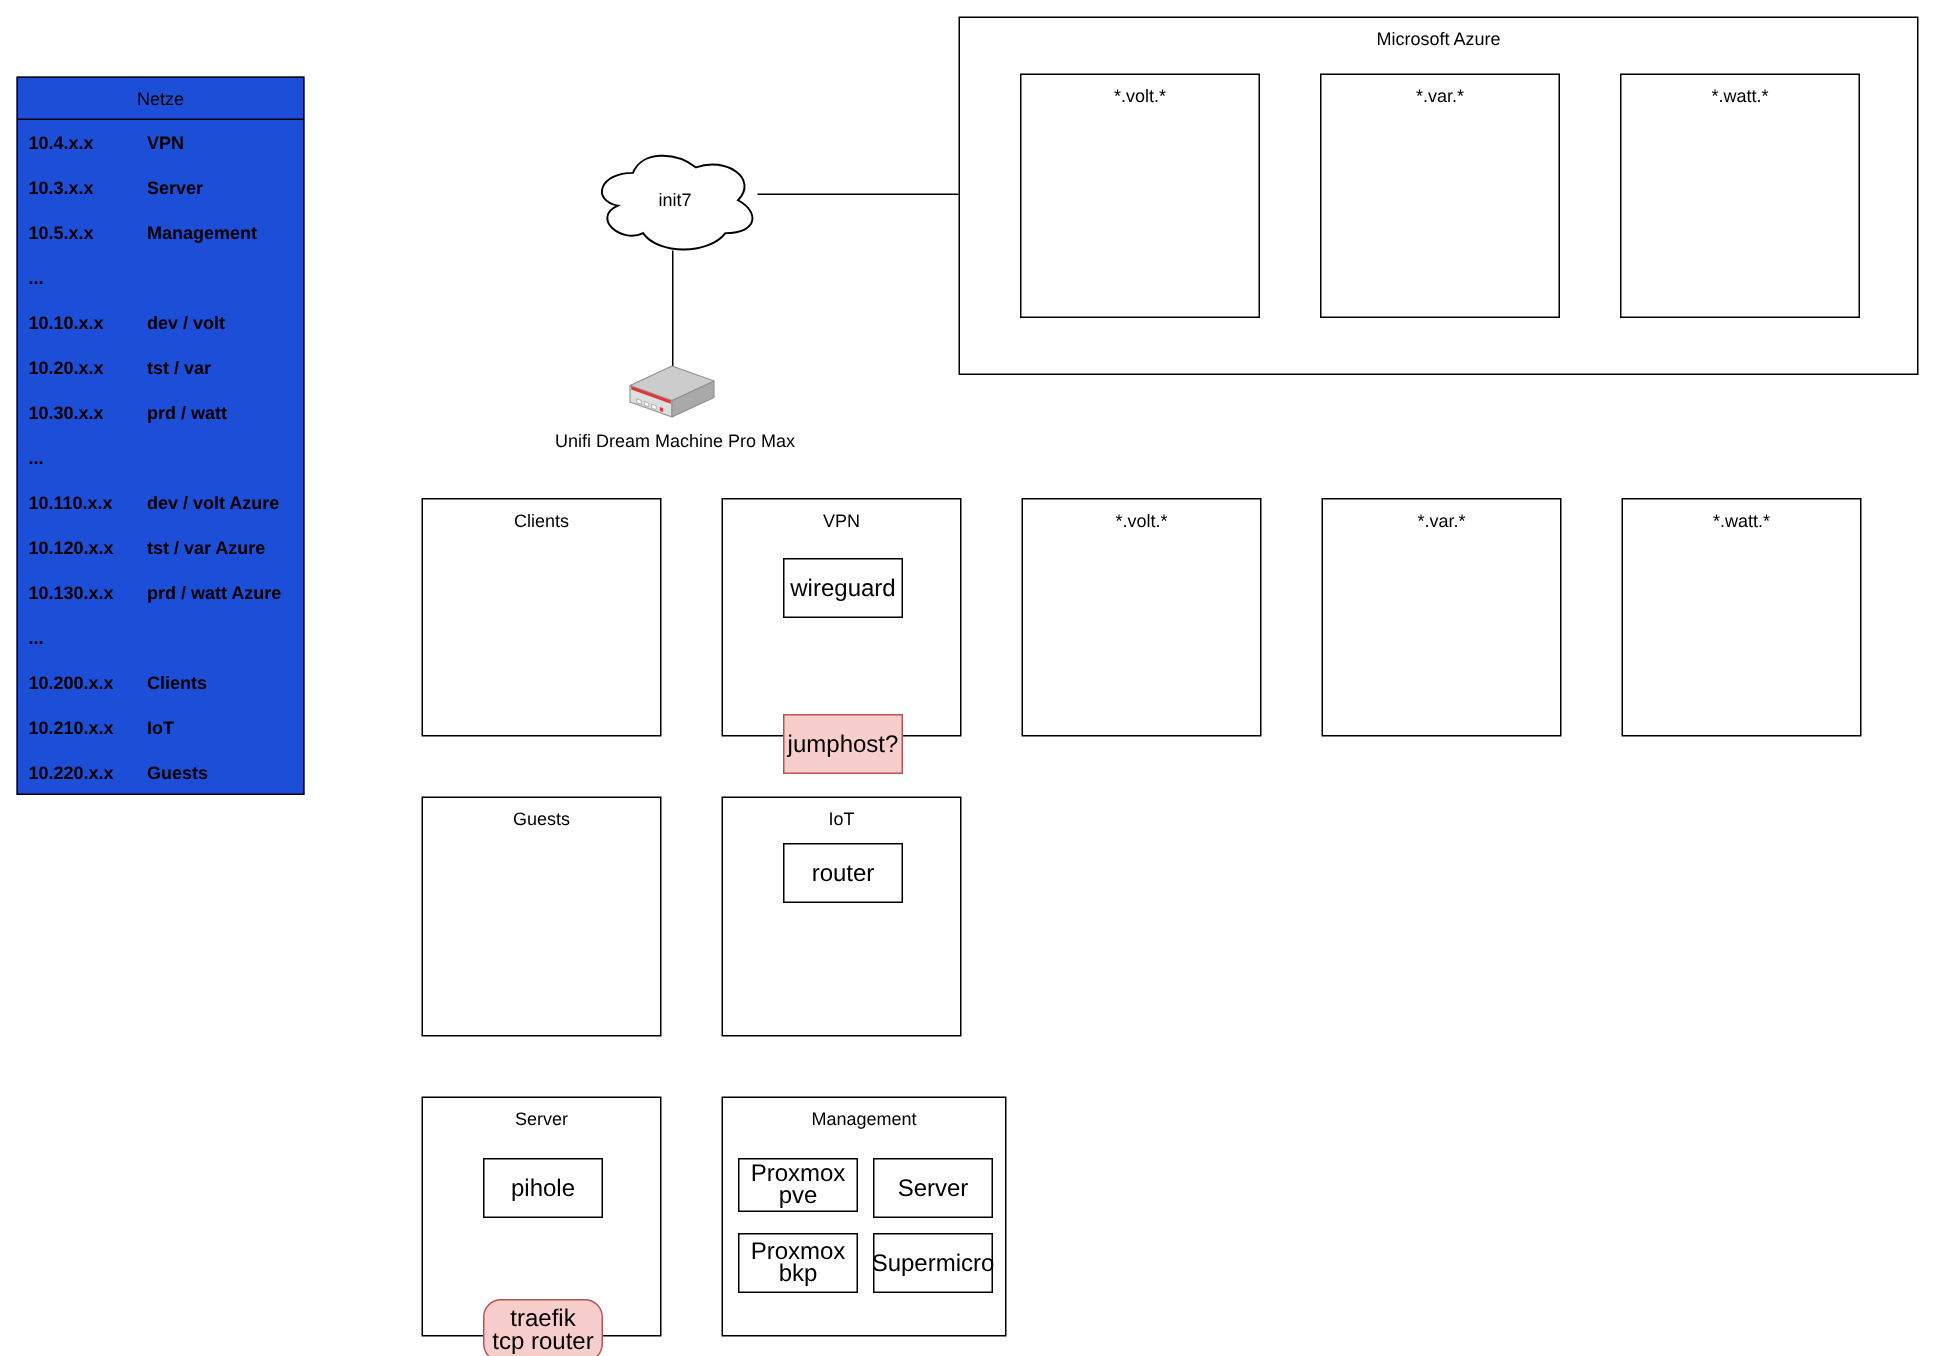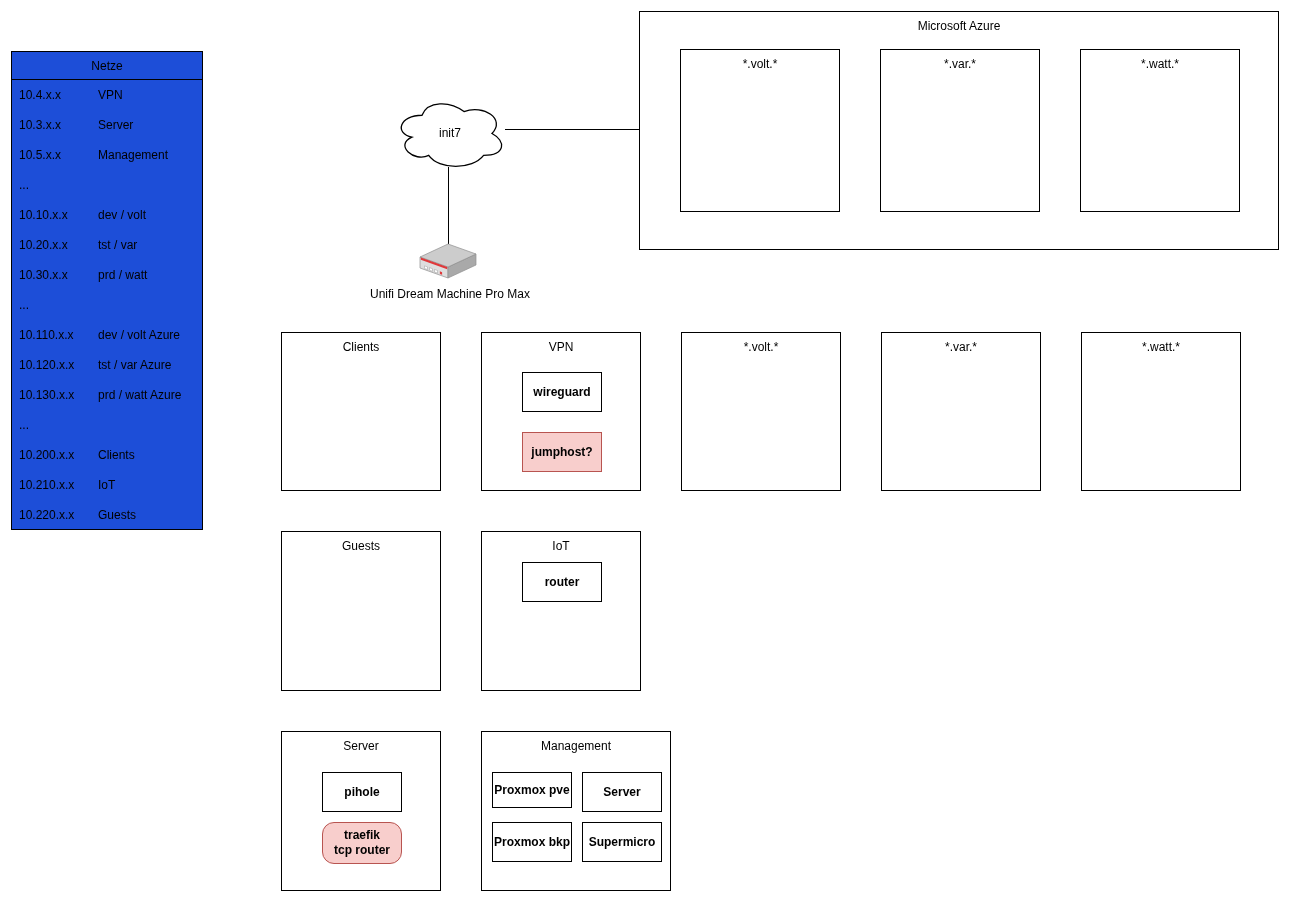--- a/index.html
+++ b/index.html
@@ -8,34 +8,34 @@
   body { font-family:"Liberation Sans", sans-serif; color:#000; }
   .canvas { position:relative; width:1294px; height:904px; background:#fff; overflow:hidden; font-size:12px; }
 
   
   .frame { position:absolute; border:1px solid var(--line); background:#fff; }
   .title { text-align:center; padding-top:7px; font-size:12px; line-height:14px; }
 
   
   .node { position:absolute; border:1px solid var(--line); background:#fff;
           display:flex; flex-direction:column; align-items:center; justify-content:center;
-          text-align:center; font-size:12px; line-height:15px;font-weight:bold; }
-  .node.hl { background:var(--hl-fill); border-color:var(--hl-border); }
+          text-align:center; font-size:16px; line-height:15px; }
+  .node.hl { background:var(--hl-fill); border-color:var(--hl-border);margin-top:44px; }
 
   
   .edge { position:absolute; background:var(--line); }
   #edge-cloud-azure { left:505px; top:129px; width:137px; height:1.4px; }
   #edge-cloud-router { left:448px; top:167px; width:1.4px; height:77px; }
 
   
   .netze { position:absolute; left:11px; top:51px; width:192px; height:479px;
            border:1px solid var(--line); background:#1d4ed8; }
   .netze-header { height:28px; border-bottom:1px solid var(--line);
                   display:flex; align-items:center; justify-content:center; }
-  .netze-row { height:30px; display:flex; align-items:center; padding-left:7px; }
+  .netze-row { height:30px; display:flex; align-items:center; padding-left:7px;font-weight:bold; }
   .netze-row .ip { width:79px; flex:none; }
 
   
   #cloud-svg { position:absolute; left:393px; top:96px; }
   #cloud-label { position:absolute; left:393px; top:96px; width:114px; height:73px;
                  display:flex; align-items:center; justify-content:center; }
   #router-svg { position:absolute; left:419px; top:243px; }
   #router-label { position:absolute; left:340px; top:287px; width:220px; text-align:center; }
 
   

